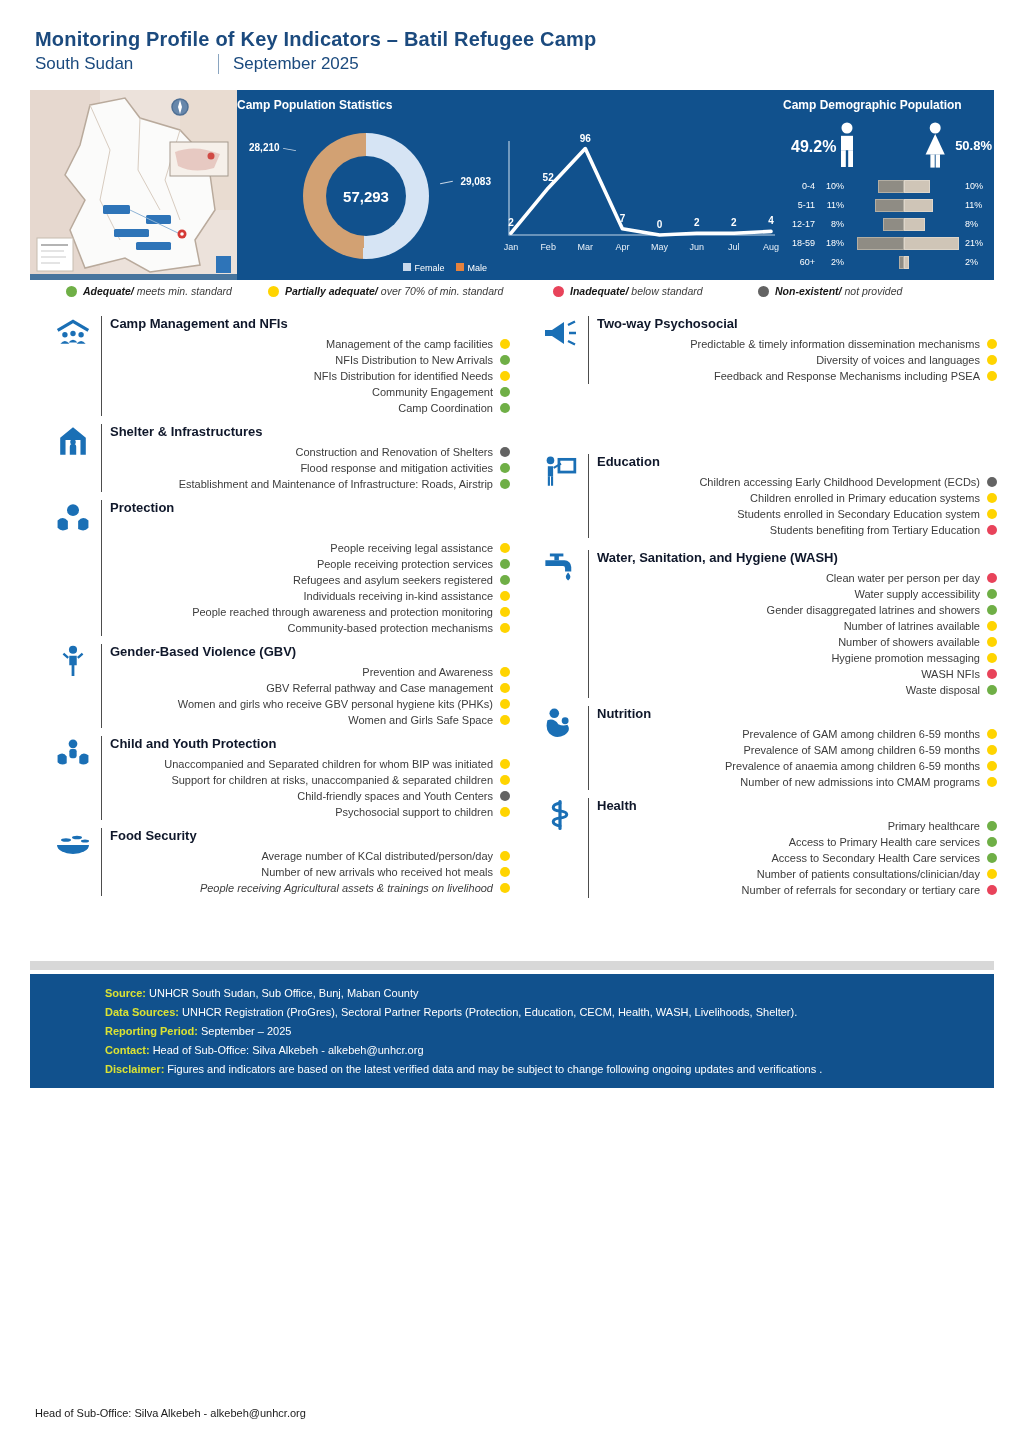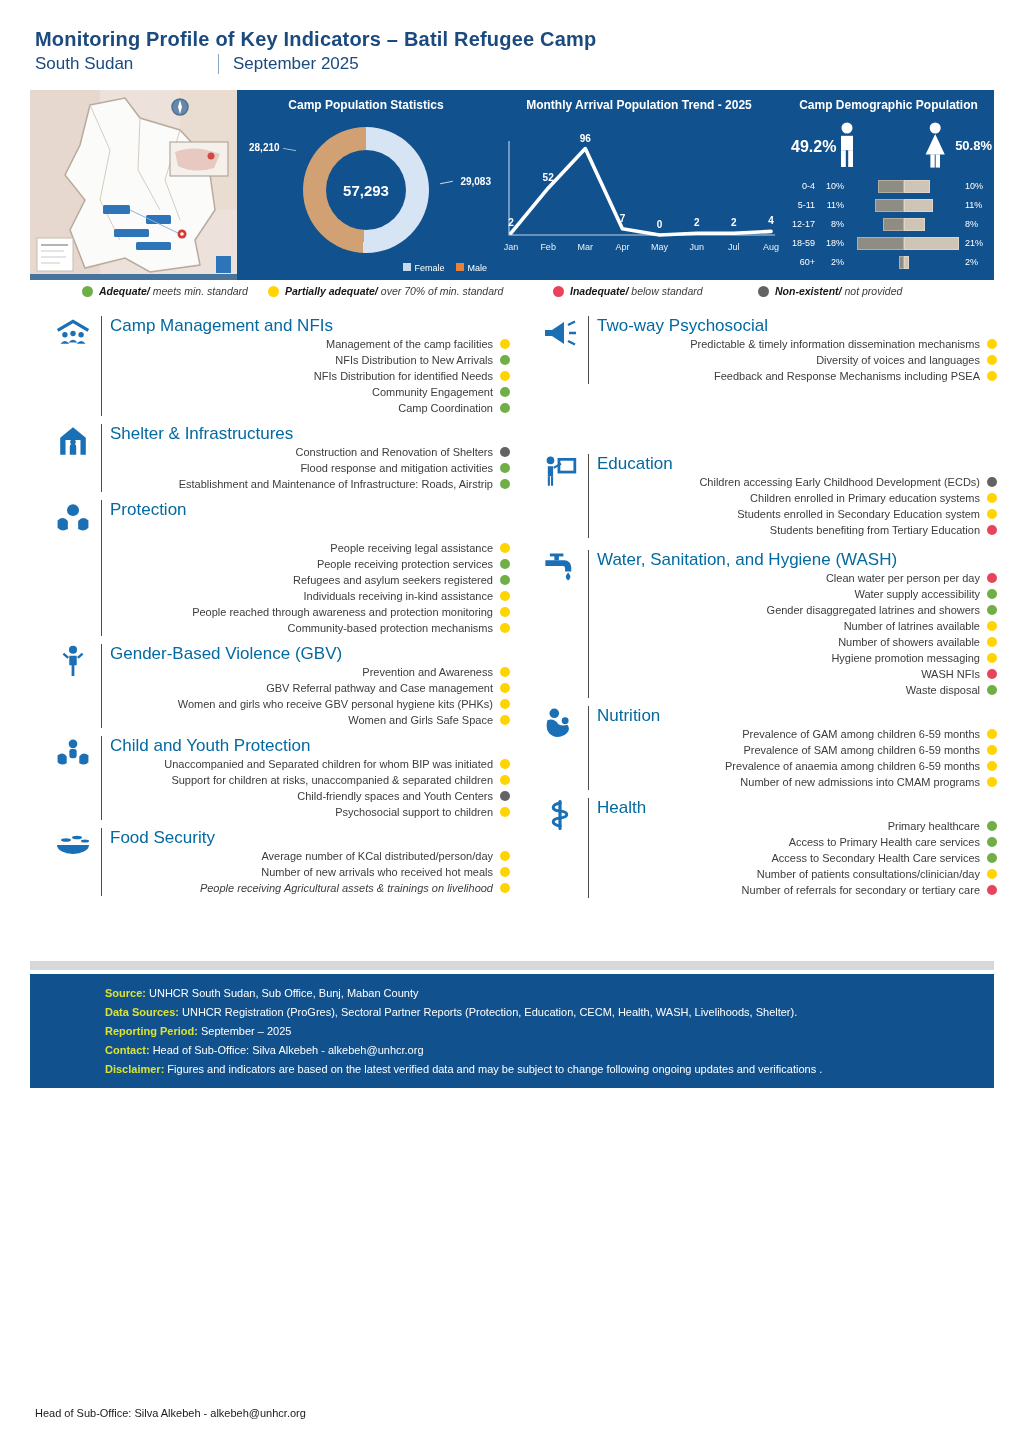--- a/index.html
+++ b/index.html
@@ -14,24 +14,24 @@
   .hdr-country{width:183px}
   .hdr-period{border-left:1.5px solid #8aa5c0;padding-left:14px}
 
   
   .banner{position:absolute;left:30px;top:90px;width:964px;height:190px;background:#11518d;display:flex}
   .panel{position:relative;flex:none;height:190px;color:#fff}
   .map-panel{width:207px}
   .pop-panel{width:258px}
   .trend-panel{width:288px}
   .demo-panel{width:211px}
-  .panel-title{text-align:center;font-weight:bold;font-size:12px;padding-top:8px;color:#fff}
-
-  
-  .donut{position:absolute;left:50%;top:100px;transform:translate(-50%,-50%);
+  .panel-title{text-align:left;font-weight:bold;font-size:12px;padding-top:8px;color:#fff}
+
+  
+  .donut{position:absolute;left:50%;top:106px;transform:translate(-50%,-50%);
          width:126px;height:126px;border-radius:50%}
   .donut-hole{position:absolute;left:50%;top:50%;transform:translate(-50%,-50%);
               width:80px;height:80px;border-radius:50%;background:#11518d;
               display:flex;align-items:center;justify-content:center;font-weight:bold;font-size:15px}
   .donut-lab{position:absolute;font-size:10px;font-weight:bold;color:#fff}
   .lab-male{left:12px;top:52px}
   .lab-female{right:4px;top:86px}
   .tick{position:absolute;height:1.3px;background:#c7d6e6}
   .tick-male{left:46px;top:59px;width:13px;transform:rotate(10deg)}
   .tick-female{right:42px;top:92px;width:13px;transform:rotate(-12deg)}
@@ -67,21 +67,21 @@
   .legend-item b{color:#161616;margin-right:3px}
 
   
   .cols{position:absolute;left:55px;top:316px;width:942px;display:flex}
   .col{width:465px}
   .col-left{margin-right:32px}
   .section{display:flex;margin-bottom:8px}
   .icon-col{width:46px;flex:none;padding-top:1px;color:#1a6fb5}
   .icon-col svg{width:36px;height:32px;fill:currentColor}
   .section-body{flex:1;border-left:1.6px solid #4d4d4d;padding-left:8px}
-  .section-title{font-size:17px;font-weight:normal;color:#0369a1;height:18px;margin-bottom:2px}
+  .section-title{font-size:13px;font-weight:bold;color:#0f172a;height:18px;margin-bottom:2px}
   .col-left .section:nth-child(3) .section-title{margin-bottom:22px}
   .col-right .section:nth-child(2){margin-top:70px}
   .col-right .section:nth-child(3){margin-top:12px}
   .col-right .section:nth-child(4){margin-top:6px}
   .ind-row{display:flex;justify-content:flex-end;align-items:center;height:16px}
   .ind-label{font-size:11px;color:#3c3c3c;white-space:nowrap}
   .ind-label.it{font-style:italic}
   .dot{width:11px;height:11px;border-radius:50%;flex:none;margin-left:7px}
   .dot-s{width:10px;height:10px}
 
@@ -147,21 +147,20 @@
       <div class="tick tick-female"></div>
       <div class="donut-lab lab-male">28,210</div>
       <div class="donut-lab lab-female">29,083</div>
       <div class="pop-legend" id="pop-legend">
           <div><span class="sw" style="background: rgb(201, 217, 236);"></span><span>Female</span></div>
           <div><span class="sw" style="background: rgb(229, 130, 61);"></span><span>Male</span></div>
         </div>
     </div>
 
     <div class="panel trend-panel">
-      <div class="panel-title">Monthly Arrival Population Trend - 2025</div>
       <div class="trend-holder" id="trend-holder"><svg width="288" height="160" viewBox="0 0 288 150">
             <path d="M14 24 V118 H280" stroke="#c2d6e8" stroke-width="1.1" fill="none"></path>
             <polyline points="16.0,116.2 53.1,71.2 90.3,31.6 127.4,111.7 164.6,118.0 201.7,116.2 238.9,116.2 276.0,114.4" fill="none" stroke="#ffffff" stroke-width="3.6" stroke-linejoin="round" stroke-linecap="round"></polyline>
             <text x="16" y="109.2" text-anchor="middle" fill="#ffffff" font-size="10" font-weight="bold" font-family="Liberation Sans, sans-serif">2</text>
             <text x="16" y="133" text-anchor="middle" fill="#e8f0f8" font-size="9" font-family="Liberation Sans, sans-serif">Jan</text>
             <text x="53.142857142857146" y="64.19999999999999" text-anchor="middle" fill="#ffffff" font-size="10" font-weight="bold" font-family="Liberation Sans, sans-serif">52</text>
             <text x="53.142857142857146" y="133" text-anchor="middle" fill="#e8f0f8" font-size="9" font-family="Liberation Sans, sans-serif">Feb</text>
             <text x="90.28571428571429" y="24.60000000000001" text-anchor="middle" fill="#ffffff" font-size="10" font-weight="bold" font-family="Liberation Sans, sans-serif">96</text>
             <text x="90.28571428571429" y="133" text-anchor="middle" fill="#e8f0f8" font-size="9" font-family="Liberation Sans, sans-serif">Mar</text>
             <text x="127.42857142857144" y="104.7" text-anchor="middle" fill="#ffffff" font-size="10" font-weight="bold" font-family="Liberation Sans, sans-serif">7</text>
@@ -253,21 +252,21 @@
             <div class="rbar-wrap">
               <div class="rbar" style="width: 5.2px; background: rgb(207, 197, 183);"></div>
             </div>
             <div class="rpct">2%</div>
           </div>
         </div>
     </div>
   </div>
 
   <div class="legend-row" id="legend-row">
-      <div class="legend-item" style="left: 52px;">
+      <div class="legend-item" style="left: 36px;">
         <span class="dot" style="background: rgb(111, 175, 70);"></span>
         <b>Adequate/</b>
         <span>meets min. standard</span>
       </div>
       <div class="legend-item" style="left: 238px;">
         <span class="dot" style="background: rgb(255, 212, 0);"></span>
         <b>Partially adequate/</b>
         <span>over 70% of min. standard</span>
       </div>
       <div class="legend-item" style="left: 523px;">

